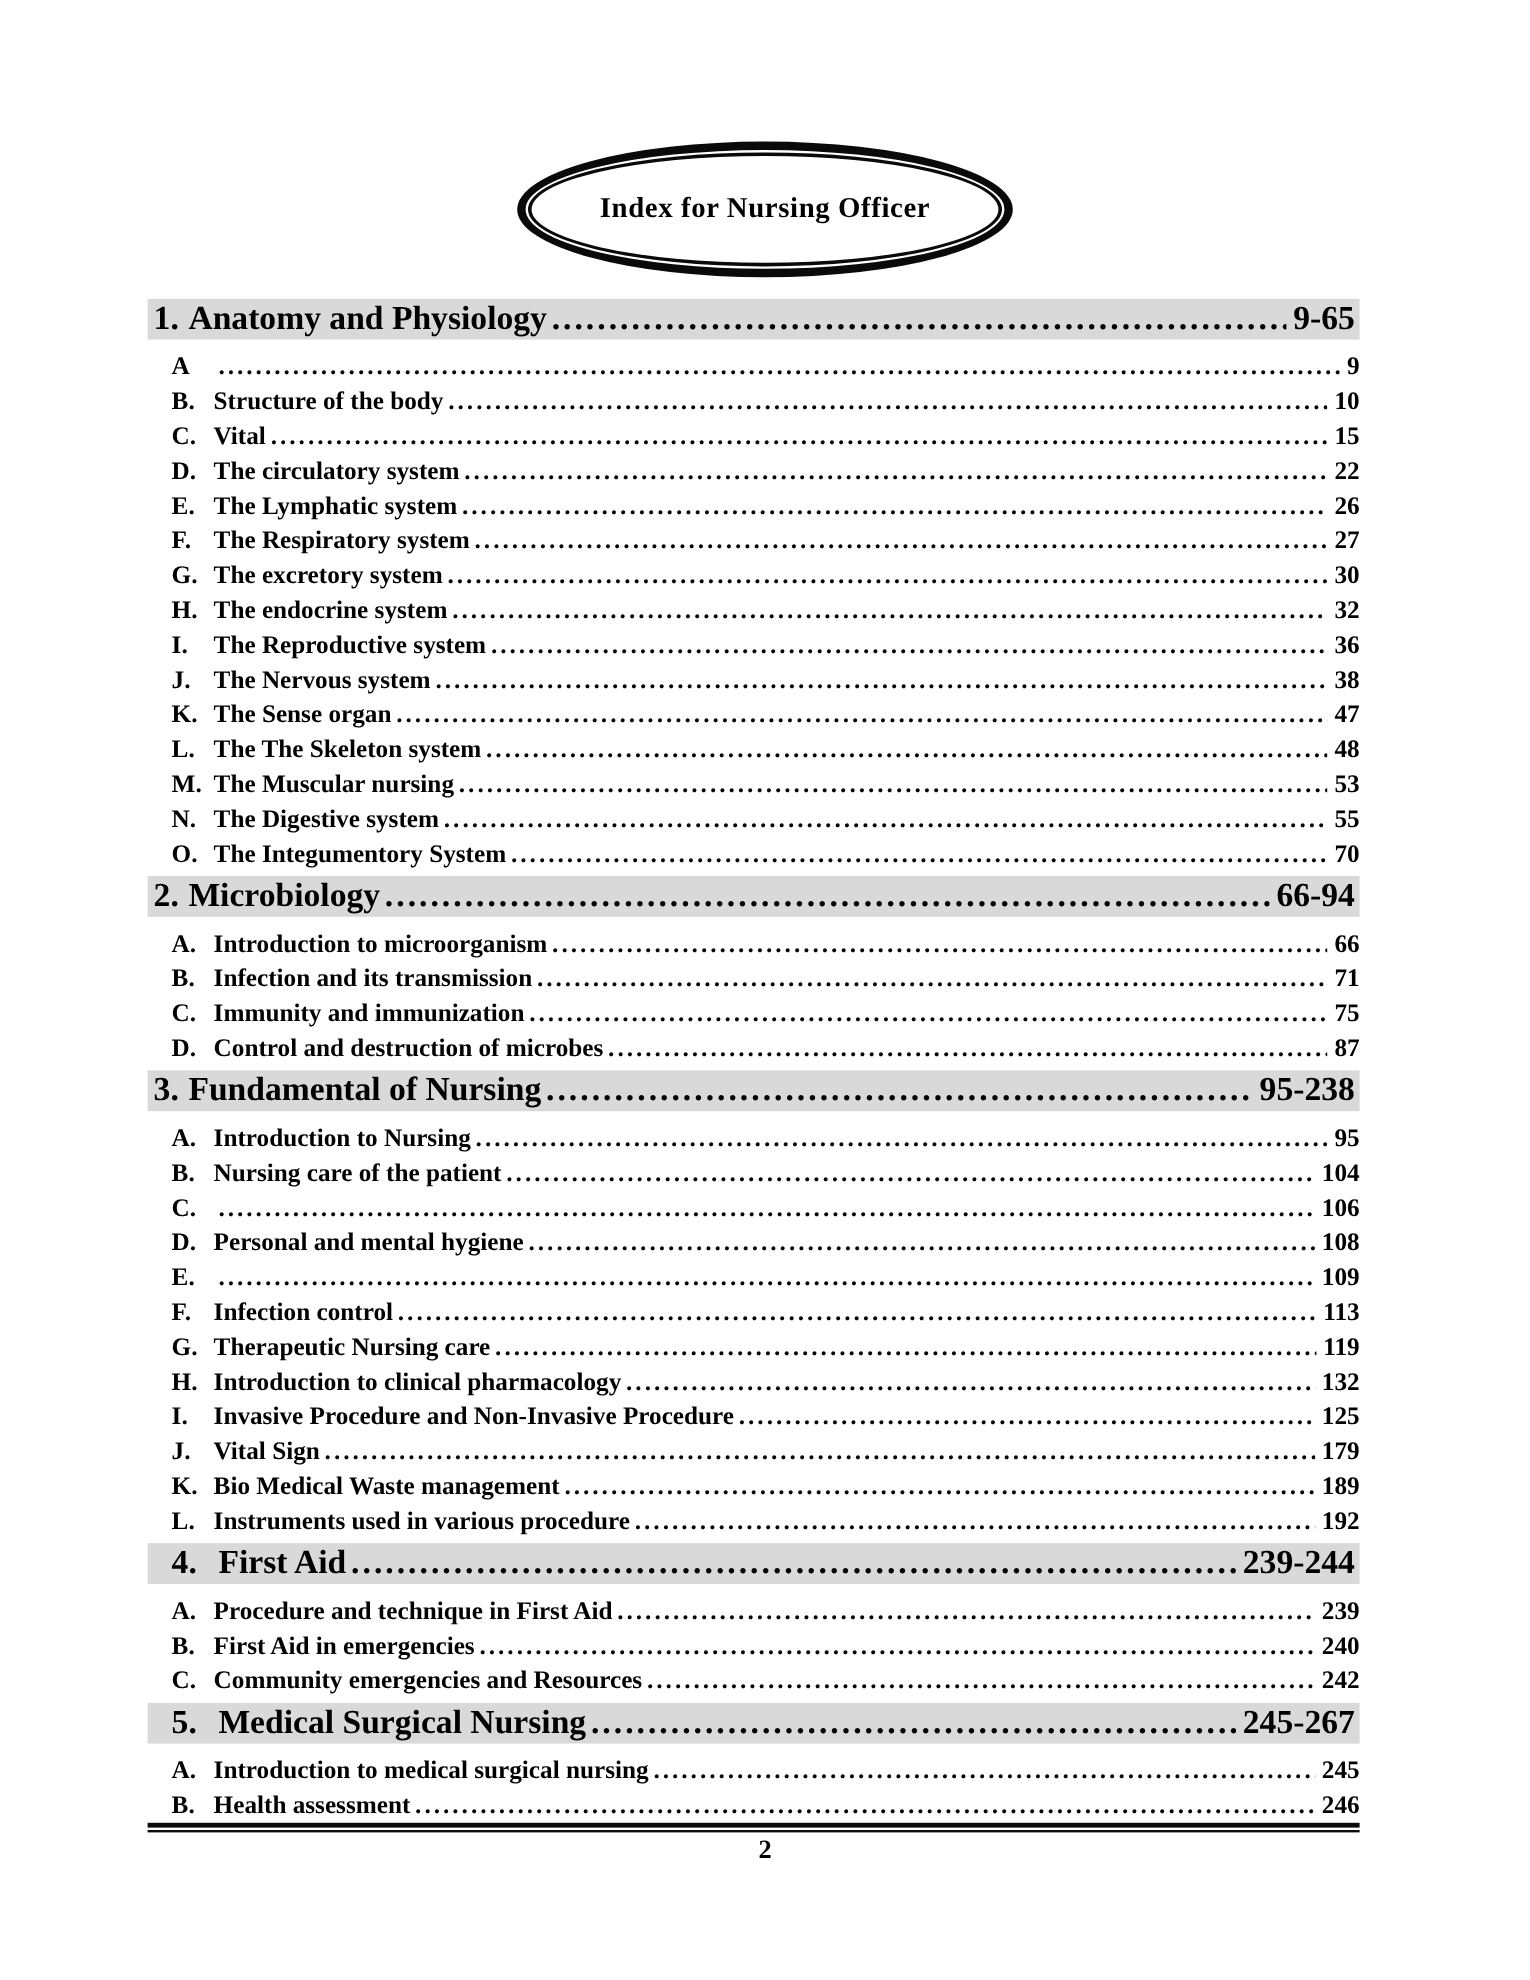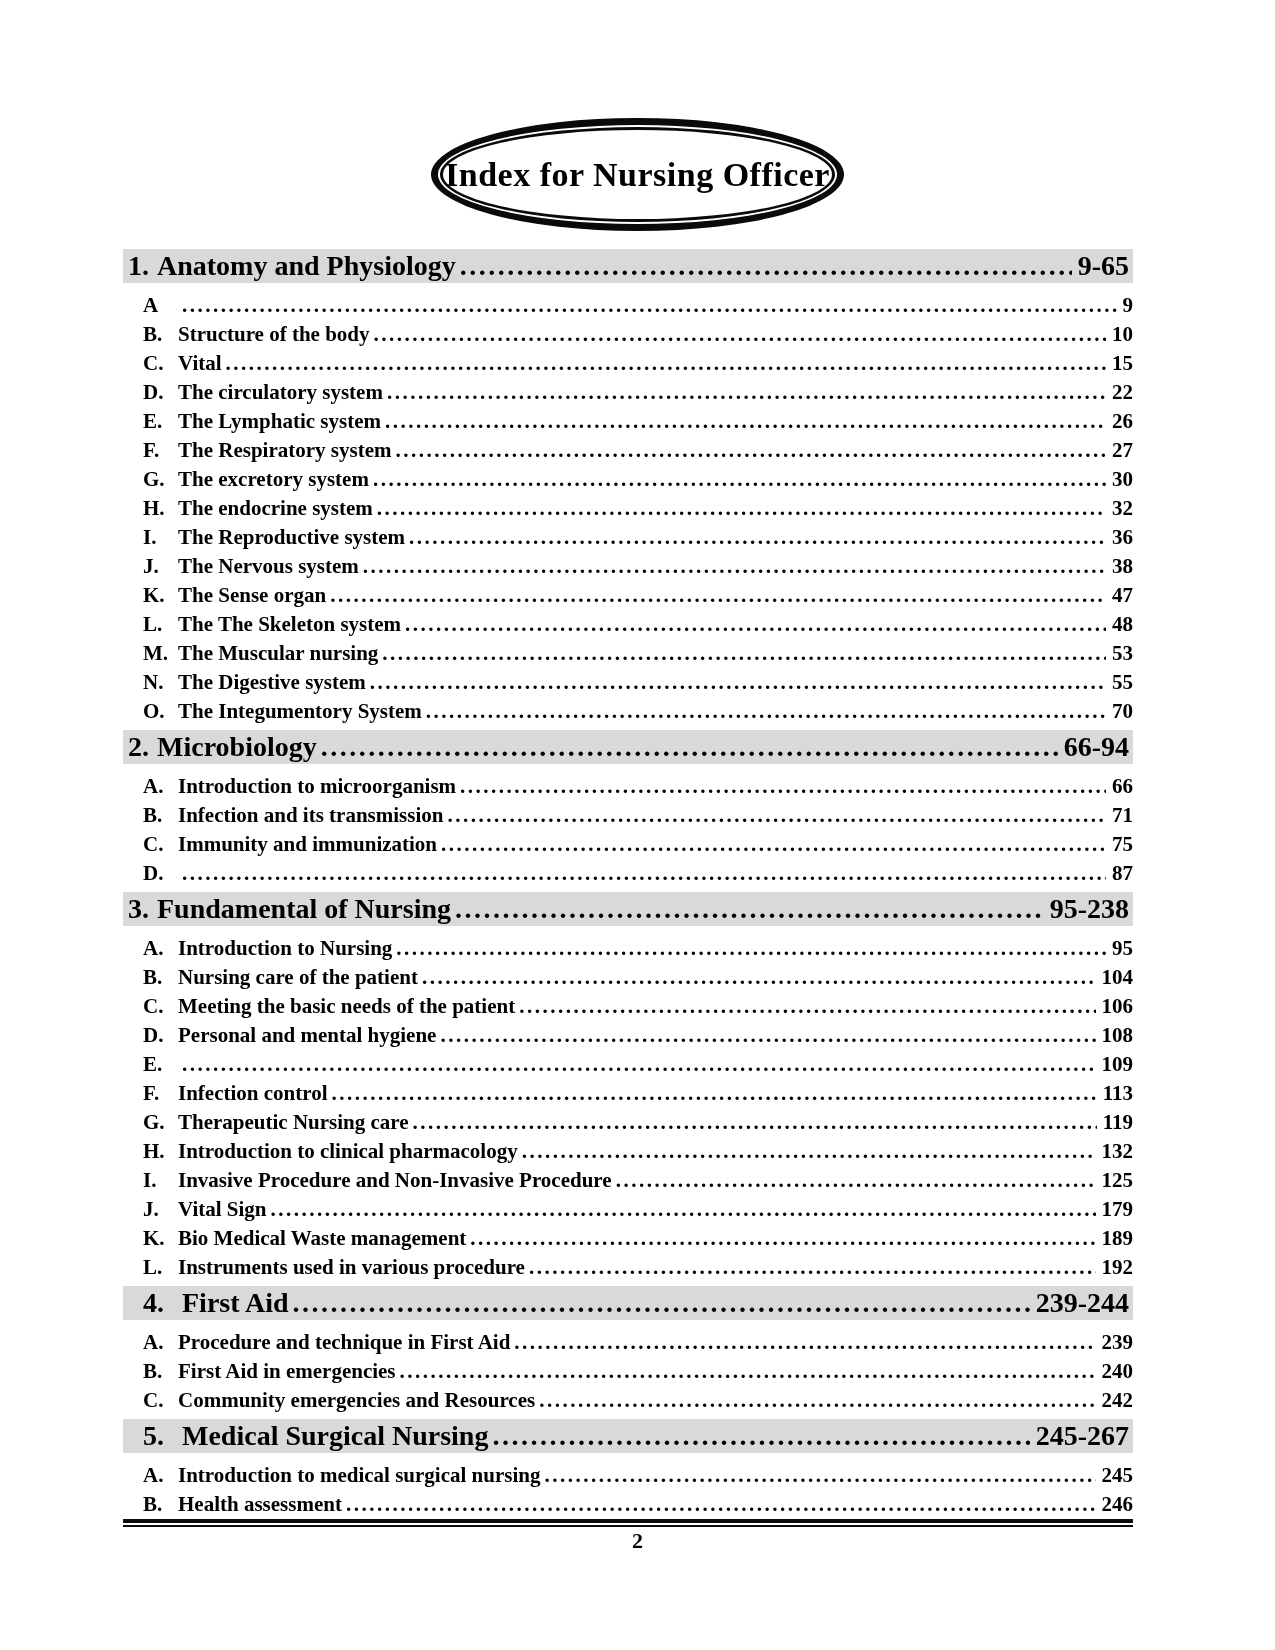--- a/index.html
+++ b/index.html
@@ -17,21 +17,21 @@
   .badge-wrap { padding-top: 118px; margin-bottom: 18px; display: flex; justify-content: center; }
   .badge {
     width: 413px; height: 113px; box-sizing: border-box;
     border: 7px solid #0a0a0a; border-radius: 50%;
     display: flex; padding: 2px;
   }
   .badge-inner {
     flex: 1; border: 3px solid #0a0a0a; border-radius: 50%;
     display: flex; align-items: center; justify-content: center;
   }
-  .badge-title { font-size: 34px; letter-spacing: 0.5px; white-space: nowrap; }
+  .badge-title { font-size: 24px; letter-spacing: 0.5px; white-space: nowrap; }
 
   
   .toc { margin-left: 123px; width: 1010px; }
 
   .bar {
     height: 34px; line-height: 34px;
     margin: 4px 0 8px 0;
     background: #d9d9d9;
     display: flex; align-items: baseline;
     font-size: 28px;
@@ -204,20 +204,21 @@
         <span class="pg">71</span>
       </div>
     <div class="item">
         <span class="ltr">C.</span>
         <span class="ttl">Immunity and immunization</span>
         <span class="leader"></span>
         <span class="pg">75</span>
       </div>
     <div class="item">
         <span class="ltr">D.</span>
+        <span class="ttl">Control and destruction of microbes</span>
         <span class="leader"></span>
         <span class="pg">87</span>
       </div>
 
     <div class="bar" style="background: rgb(217, 217, 217);">
       <span class="num">3.</span>
       <span class="sttl">Fundamental of Nursing</span>
       <span class="leader"></span>
       <span class="pg">95-238</span>
     </div>
@@ -228,21 +229,20 @@
         <span class="pg">95</span>
       </div>
     <div class="item">
         <span class="ltr">B.</span>
         <span class="ttl">Nursing care of the patient</span>
         <span class="leader"></span>
         <span class="pg">104</span>
       </div>
     <div class="item">
         <span class="ltr">C.</span>
-        <span class="ttl">Meeting the basic needs of the patient</span>
         <span class="leader"></span>
         <span class="pg">106</span>
       </div>
     <div class="item">
         <span class="ltr">D.</span>
         <span class="ttl">Personal and mental hygiene</span>
         <span class="leader"></span>
         <span class="pg">108</span>
       </div>
     <div class="item">

